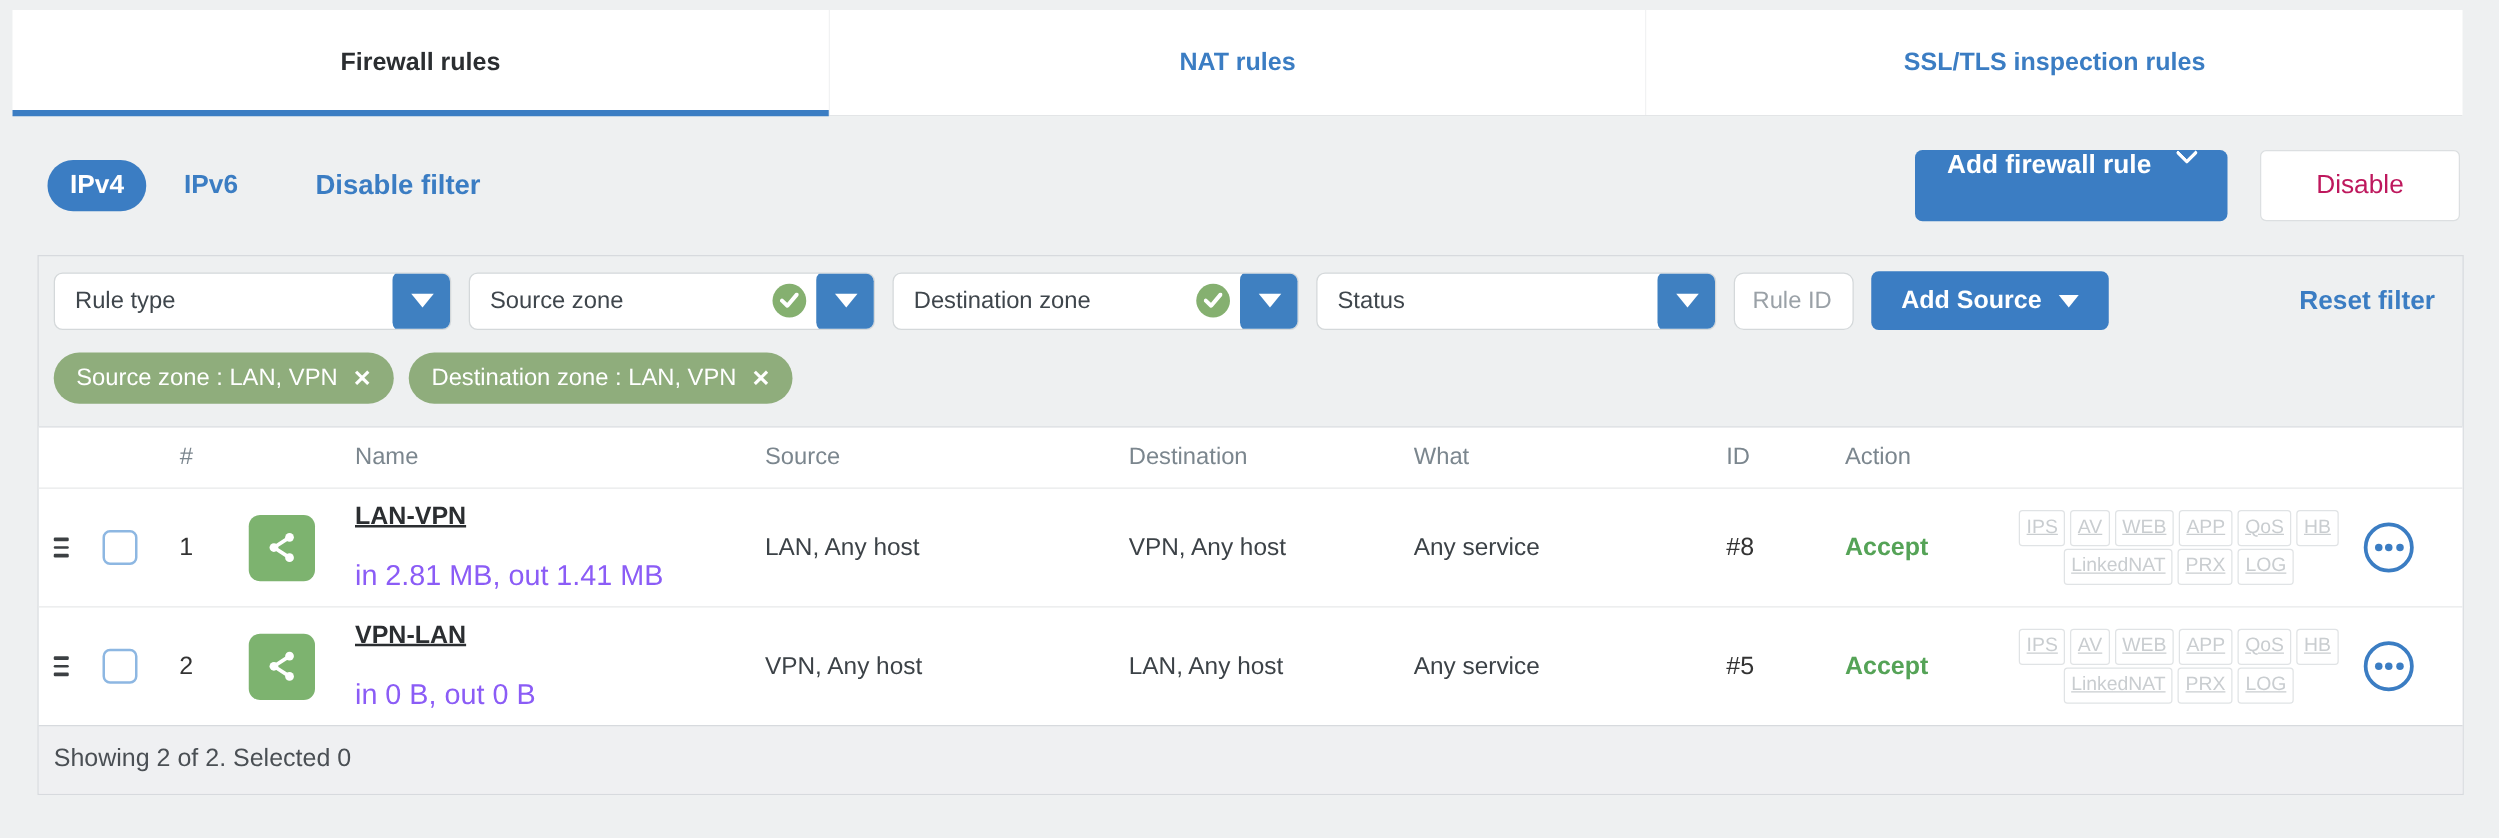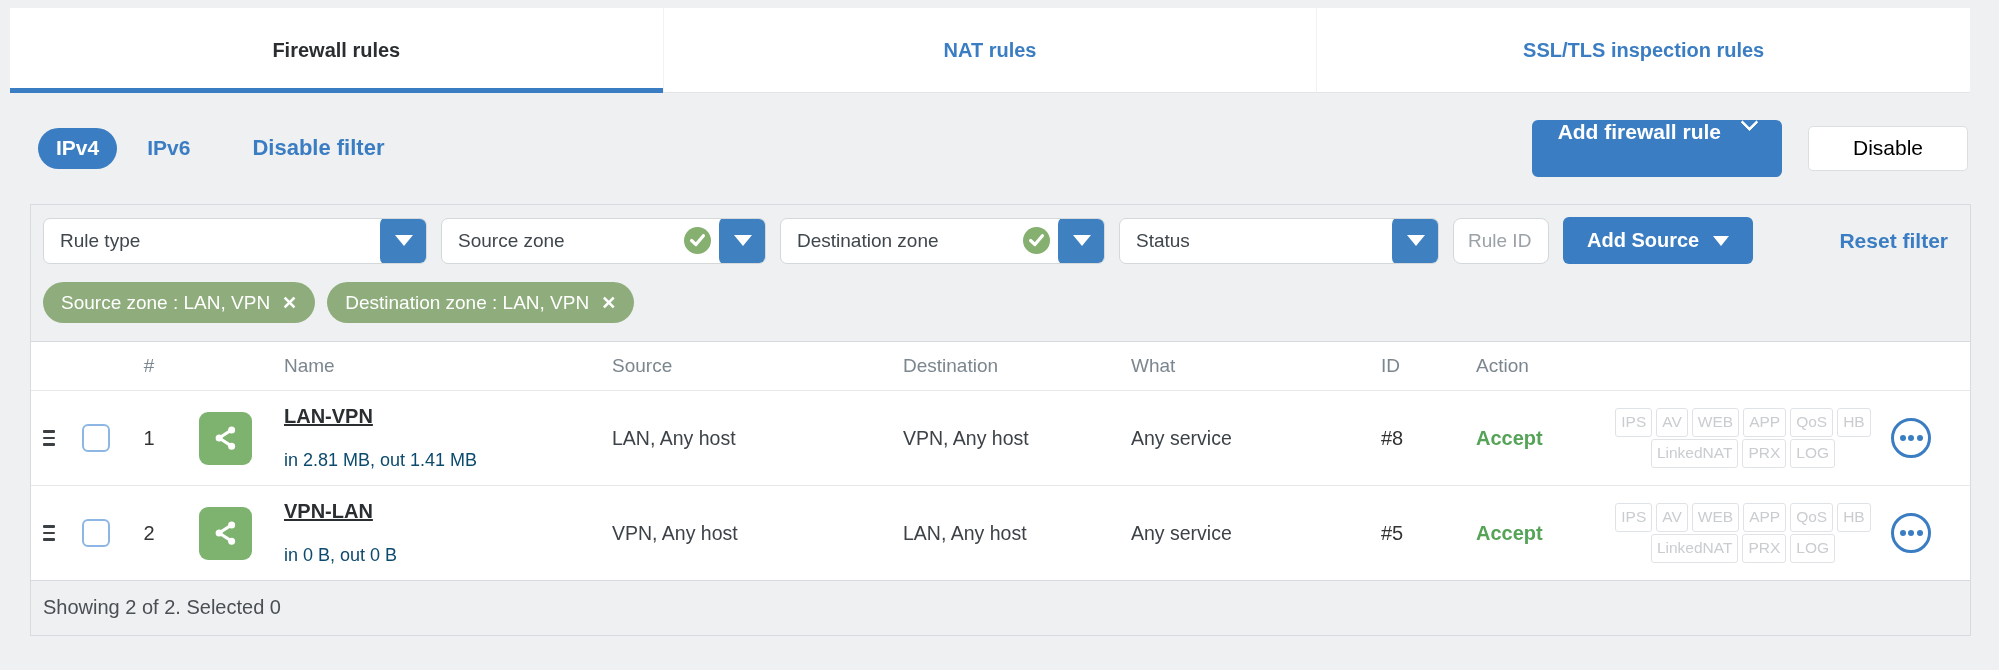--- a/index.html
+++ b/index.html
@@ -46,22 +46,22 @@
     background:#3b7dc3; color:#fff; border:none; cursor:pointer;
     font-family:inherit; font-size:21px; font-weight:bold;
     height:57px; padding:0 26px; border-radius:6px;
     display:flex; align-items:flex-start; gap:22px;
   }
   .chev {
     width:13px; height:13px; border-right:3.5px solid #fff; border-bottom:3.5px solid #fff;
     transform:rotate(45deg) translate(-3px,-3px); border-radius:2px;
   }
   .btn-sec {
-    background:#fff; border:1px solid #dcdfe1; color:#000000; cursor:pointer;
-    font-family:inherit; font-size:21px; height:45px; width:160px; border-radius:5px;
+    background:#fff; border:1px solid #dcdfe1; color:#be185d; cursor:pointer;
+    font-family:inherit; font-size:21px; height:57px; width:160px; border-radius:5px;
   }
 
   
   .panel {
     position:absolute; left:30px; top:204px; width:1941px;
     border:1px solid #d7dade; background:transparent;
   }
   .filter-row {
     display:flex; align-items:center; padding:12px 12px 10px 12px; gap:14px;
   }
@@ -73,21 +73,21 @@
   .dd-check {
     width:27px; height:27px; border-radius:50%; background:#85b070;
     display:flex; align-items:center; justify-content:center; margin-right:8px; flex:none;
   }
   .dd-btn {
     width:47px; height:48px; margin:-1px -1px -1px 0; background:#3f80c1;
     border-radius:7px; display:flex; align-items:center; justify-content:center;
     cursor:pointer; flex:none;
   }
   .tri { width:0; height:0; border-left:9px solid transparent; border-right:9px solid transparent; border-top:11px solid #fff; }
-  .w1 { width:384px; } .w2 { width:325px; } .w3 { width:325px; } .w4 { width:320px; }
+  .w1 { width:318px; } .w2 { width:325px; } .w3 { width:325px; } .w4 { width:320px; }
   .rule-id {
     width:96px; height:46px; border:1px solid #d4d8da; border-radius:8px;
     font-family:inherit; font-size:19px; color:#3f464c; padding:0 14px; background:#fff;
   }
   .rule-id::placeholder { color:#9aa1a7; opacity:1; }
   .btn-addfilter {
     background:#3b7dc3; color:#fff; border:none; cursor:pointer;
     font-family:inherit; font-size:20px; font-weight:bold;
     height:47px; padding:0 24px; border-radius:6px;
     display:flex; align-items:center; gap:14px;
@@ -123,29 +123,30 @@
   }
   .rownum { font-size:20px; color:#333; text-align:center; }
   .ricon {
     width:53px; height:53px; border-radius:9px; background:#7db36f;
     display:flex; align-items:center; justify-content:center; margin-left:20px;
   }
   .namecell .nm {
     font-size:20px; font-weight:bold; color:#2b2e31; text-decoration:underline; cursor:pointer;
     display:inline-block;
   }
-  .namecell .traffic { font-size:18px; color:#0c4a6e; margin-top:22px; }
+  .namecell .traffic { font-size:23px; color:#8b5cf6; margin-top:22px; }
   .valcell { font-size:19.5px; color:#3c4247; }
   .idcell { font-size:20px; color:#333; }
   .actioncell { font-size:20px; font-weight:bold; color:#55a357; }
   .features { text-align:center; line-height:1.7; padding-right:6px; }
   .tag {
     display:inline-block; border:1px solid #e0e3e5; border-radius:3px;
     color:#c9cdd0; font-size:15.5px; padding:0px 5px 1px; margin:1px 2px;
     white-space:nowrap;
+    text-decoration:underline;
   }
   .more-btn {
     width:40px; height:40px; border-radius:50%; border:3.5px solid #3b7dc3;
     background:#fff; display:flex; align-items:center; justify-content:center; gap:2.5px;
     cursor:pointer;
   }
   .more-btn i { width:6px; height:6px; border-radius:50%; background:#3b7dc3; display:block; }
 
   .tfoot {
     background:#eff0f2; border-top:1px solid #d7dade;

